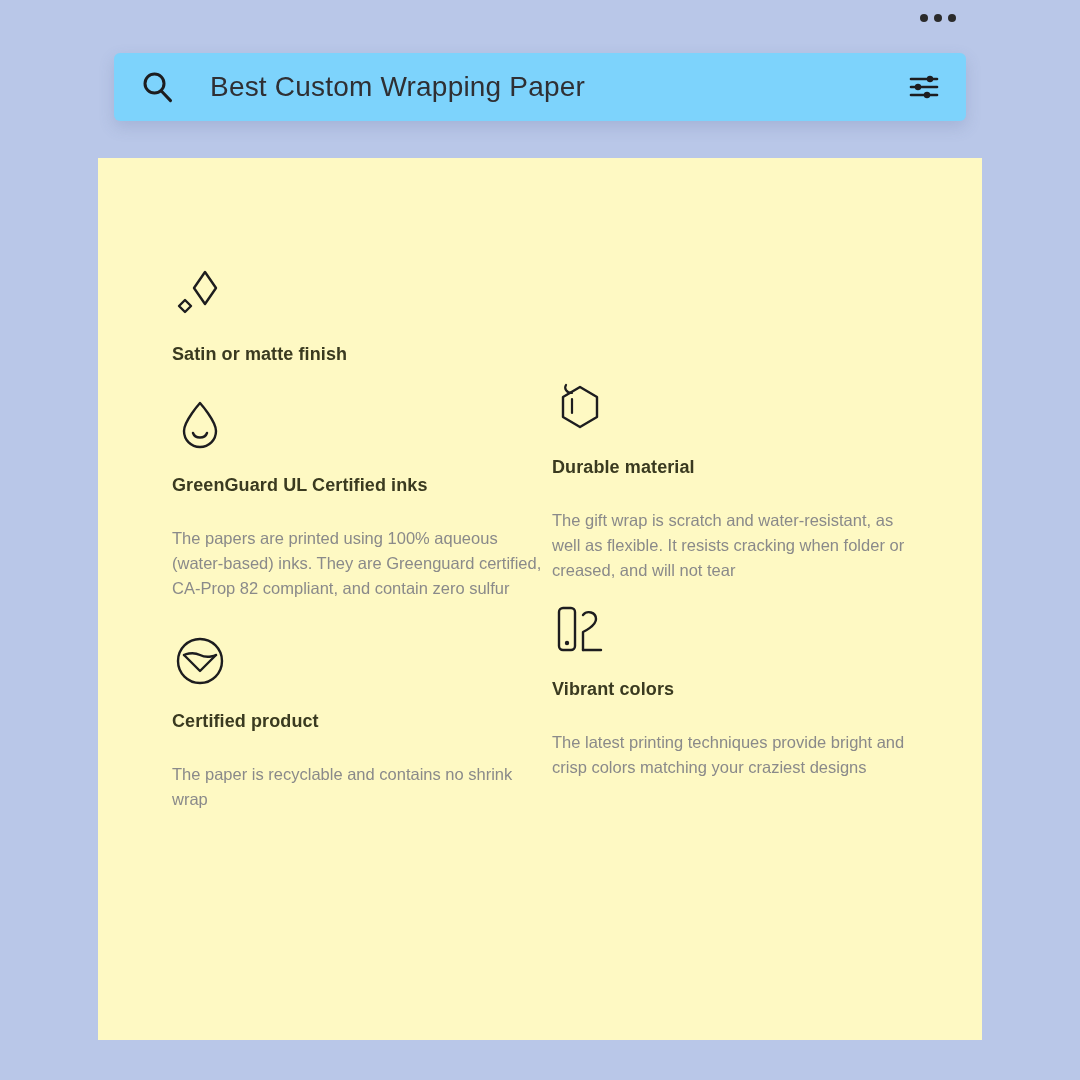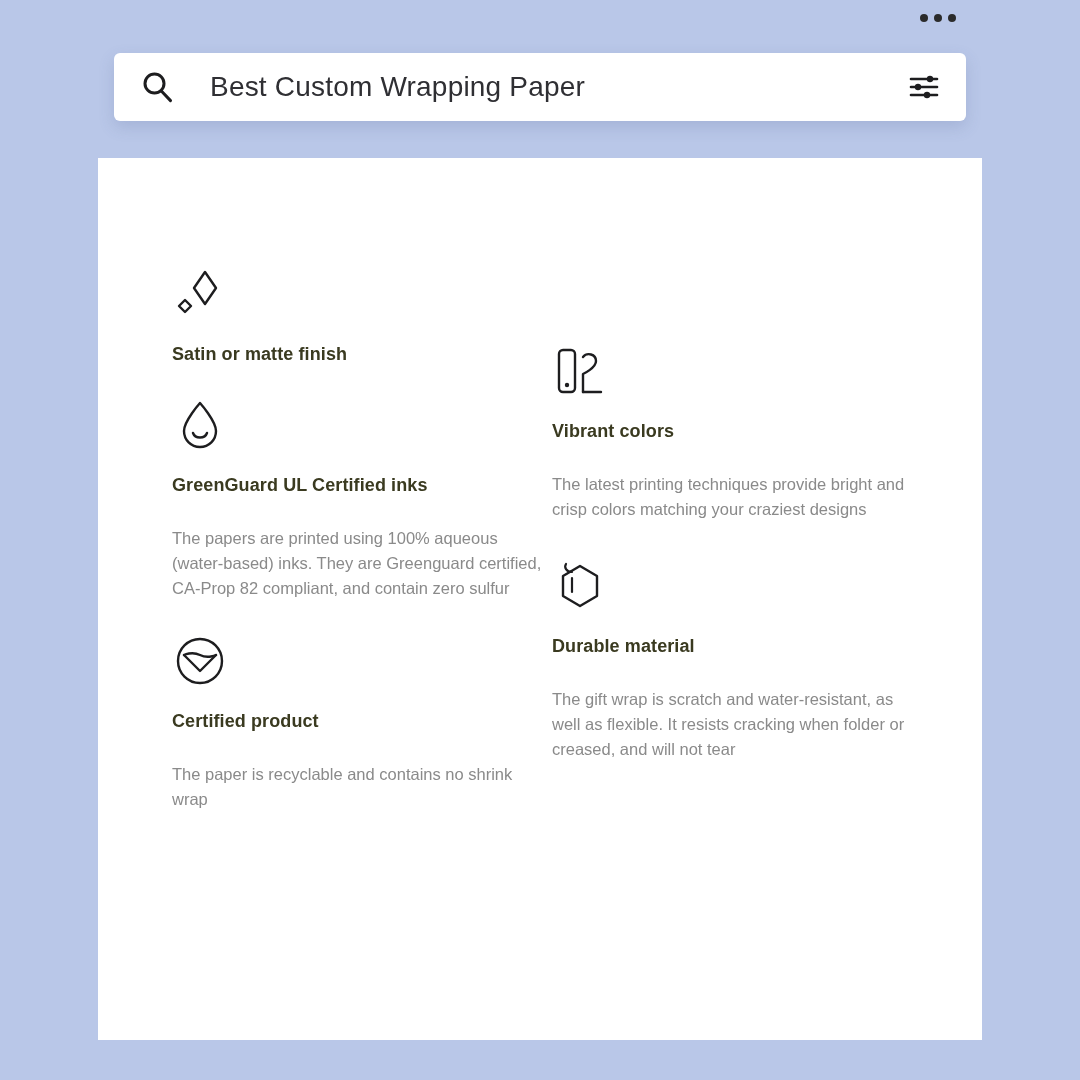--- a/index.html
+++ b/index.html
@@ -35,21 +35,21 @@
     background: #2b2b2b;
   }
 
   
   .search-bar {
     position: absolute;
     left: 114px;
     top: 53px;
     width: 852px;
     height: 68px;
-    background: #ffffff;
+    background: #7dd3fc;
     border-radius: 6px;
     box-shadow: 0 6px 16px rgba(70, 90, 140, 0.18);
     display: flex;
     align-items: center;
     padding: 0 26px;
     box-sizing: border-box;
   }
   .search-icon {
     flex: 0 0 auto;
     width: 34px;
@@ -73,21 +73,21 @@
     display: block;
   }
 
   
   .card {
     position: absolute;
     left: 98px;
     top: 158px;
     width: 884px;
     height: 882px;
-    background: #ffffff;
+    background: #fef9c3;
   }
 
   .columns {
     position: absolute;
     left: 0;
     top: 0;
     width: 884px;
     height: 882px;
   }
   .col {
@@ -200,43 +200,43 @@
             </svg>
           </span>
           <p class="feature-title">Certified product</p>
           <p class="feature-desc">The paper is recyclable and contains no shrink wrap</p>
         </div>
 
       </div>
 
       <div class="col col-right">
 
+        <div class="feature f-durable">
+          <span class="feature-icon">
+            <svg viewBox="0 0 56 56" width="56" height="56" fill="none" xmlns="http://www.w3.org/2000/svg">
+              <path d="M28 8 L45 18 L45 38 L28 48 L11 38 L11 18 Z" stroke="#1d1d1f" stroke-width="2.4" stroke-linejoin="round"></path>
+              <path d="M20 14 C14 14 12 9 14 6" stroke="#1d1d1f" stroke-width="2.2" stroke-linecap="round"></path>
+              <line x1="20" y1="20" x2="20" y2="34" stroke="#1d1d1f" stroke-width="2.2" stroke-linecap="round"></line>
+            </svg>
+          </span>
+          <p class="feature-title">Durable material</p>
+          <p class="feature-desc">The gift wrap is scratch and water-resistant, as well as flexible. It resists cracking when folder or creased, and will not tear</p>
+        </div>
+
         <div class="feature f-vibrant">
           <span class="feature-icon">
             <svg viewBox="0 0 56 56" width="56" height="56" fill="none" xmlns="http://www.w3.org/2000/svg">
               <rect x="7" y="7" width="16" height="42" rx="4" stroke="#1d1d1f" stroke-width="2.4"></rect>
               <circle cx="15" cy="42" r="2.2" fill="#1d1d1f"></circle>
               <path d="M31 14 C35 9 44 11 44 18 C44 25 31 31 31 31 L31 49" stroke="#1d1d1f" stroke-width="2.4" stroke-linecap="round" stroke-linejoin="round"></path>
               <line x1="31" y1="49" x2="49" y2="49" stroke="#1d1d1f" stroke-width="2.4" stroke-linecap="round"></line>
             </svg>
           </span>
           <p class="feature-title">Vibrant colors</p>
           <p class="feature-desc">The latest printing techniques provide bright and crisp colors matching your craziest designs</p>
         </div>
 
-        <div class="feature f-durable">
-          <span class="feature-icon">
-            <svg viewBox="0 0 56 56" width="56" height="56" fill="none" xmlns="http://www.w3.org/2000/svg">
-              <path d="M28 8 L45 18 L45 38 L28 48 L11 38 L11 18 Z" stroke="#1d1d1f" stroke-width="2.4" stroke-linejoin="round"></path>
-              <path d="M20 14 C14 14 12 9 14 6" stroke="#1d1d1f" stroke-width="2.2" stroke-linecap="round"></path>
-              <line x1="20" y1="20" x2="20" y2="34" stroke="#1d1d1f" stroke-width="2.2" stroke-linecap="round"></line>
-            </svg>
-          </span>
-          <p class="feature-title">Durable material</p>
-          <p class="feature-desc">The gift wrap is scratch and water-resistant, as well as flexible. It resists cracking when folder or creased, and will not tear</p>
-        </div>
-
       </div>
 
     </div>
   </div>
 
 </div>
 
 </body></html>

